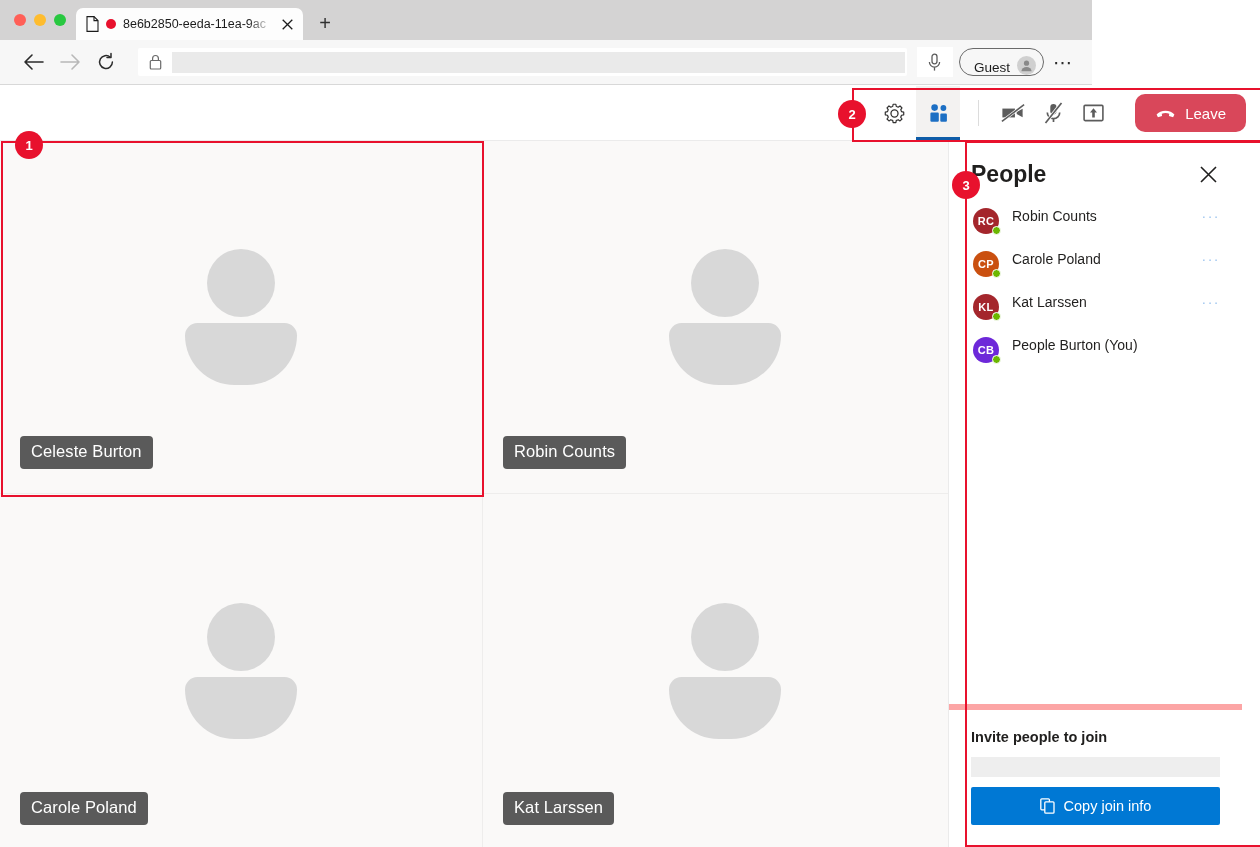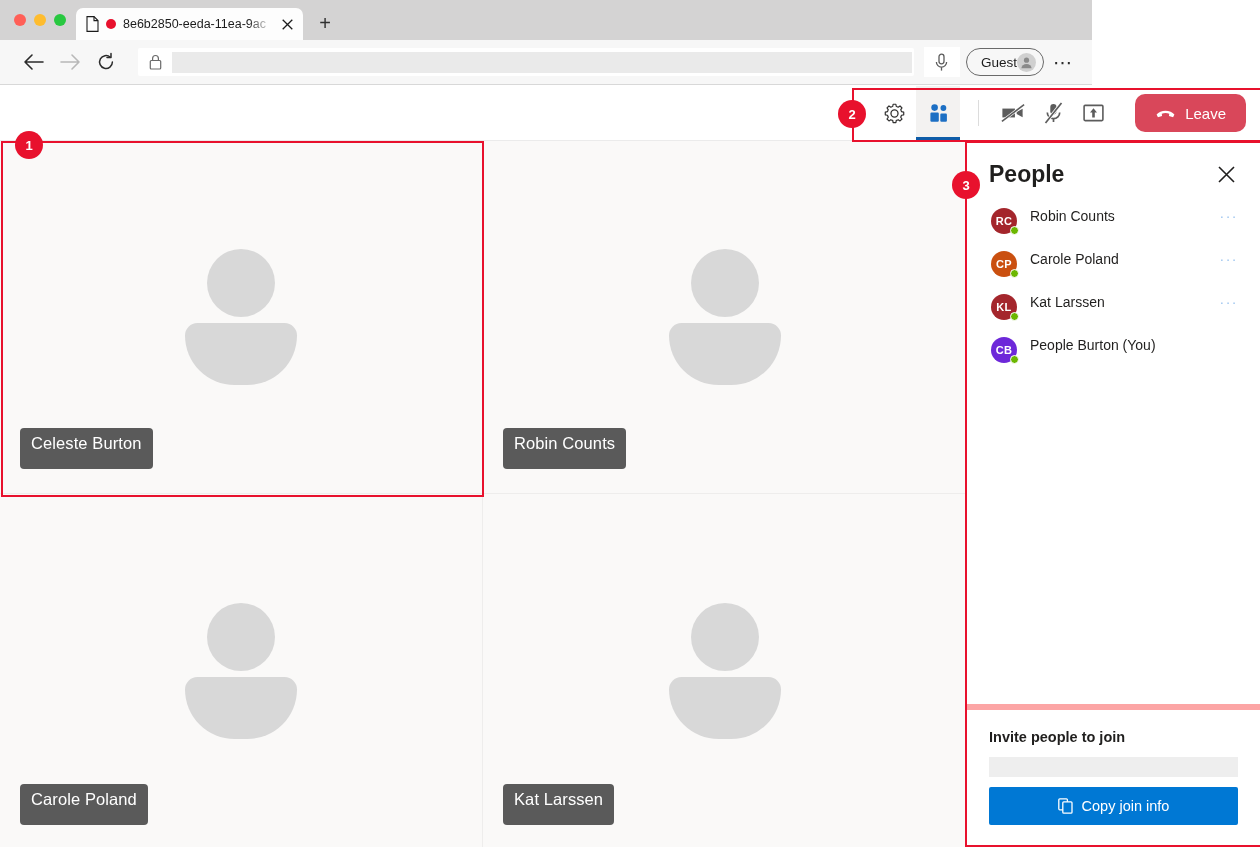--- a/index.html
+++ b/index.html
@@ -57,21 +57,21 @@
   .urlwrap {
     flex: 1; height: 28px; margin: 0 10px 0 14px;
     display: flex; align-items: center;
     background: #fff; border-radius: 2px;
   }
   .lock { width: 34px; display: flex; align-items: center; justify-content: center; }
   .urlfield { flex: 1; height: 21px; background: #eaeaea; margin-right: 2px; }
   .micbtn { width: 36px; height: 30px; display: flex; align-items: center; justify-content: center; background:#fff;}
   .guest {
     height: 28px; border: 1px solid #6a6a6a; border-radius: 14px;
-    display: flex; align-items: center; padding: 0 7px 0 14px;
+    display: flex; align-items: flex-end; gap: 7px; padding: 0 7px 0 14px;
     font-size: 13.5px; color: #1c1c1c; margin-left: 6px;
   }
   .guest-av { width: 19px; height: 19px; border-radius: 50%; background: #d0d0d0;
     display: flex; align-items: center; justify-content: center; }
   .ellipsis-btn { width: 34px; height: 32px; display: flex; align-items: center; justify-content: center;
     font-size: 19px; color: #2b2b2b; letter-spacing: 1px; margin-left: 2px; }
 
   
   .app { position: absolute; top: 86px; left: 0; width: 1260px; height: 761px; background: #fff; }
 
@@ -102,27 +102,27 @@
            display: grid; grid-template-columns: 1fr 1fr; grid-template-rows: 1fr 1fr; }
   .tile { position: relative; background: #faf9f8; border-right: 1px solid #eeedec; border-bottom: 1px solid #eeedec; overflow: hidden; }
   .tile:nth-child(2n) { border-right: none; }
   .tile:nth-child(n+3) { border-bottom: none; }
   .silhouette { position: absolute; left: 50%; top: 50%; transform: translate(-50%,-50%); }
   .sil-head { width: 68px; height: 68px; border-radius: 50%; background: #d8d8d8; margin: 0 auto 6px; }
   .sil-body { width: 112px; height: 62px; background: #d8d8d8; border-radius: 14px 14px 56px 56px; }
   .namechip {
     position: absolute; left: 20px; bottom: 24px;
     background: #5a5a5a; color: #fff; font-size: 16.5px;
-    padding: 6px 11px 16px; border-radius: 4px; letter-spacing: .1px;
+    padding: 6px 11px 8px; border-radius: 4px; letter-spacing: .1px;
   }
   .tile.t3 .namechip, .tile.t4 .namechip { bottom: 22px; }
 
   
   .panel {
-    position: absolute; top: 55px; right: 0; width: 294px; height: 706px;
+    position: absolute; top: 55px; right: 18px; width: 294px; height: 706px;
     background: #fff; border-left: 1px solid #ebebeb;
     display: flex; flex-direction: column;
   }
   .panel-head {
     display: flex; align-items: center; justify-content: space-between;
     padding: 20px 22px 6px 22px;
   }
   .panel-title { font-size: 23px; font-weight: bold; color: #201f1e; }
   .panel-close { width: 24px; height: 24px; display: flex; align-items: center; justify-content: center; color: #201f1e; }
   .plist { padding: 14px 0 0 0; flex: 1; overflow: hidden; }

